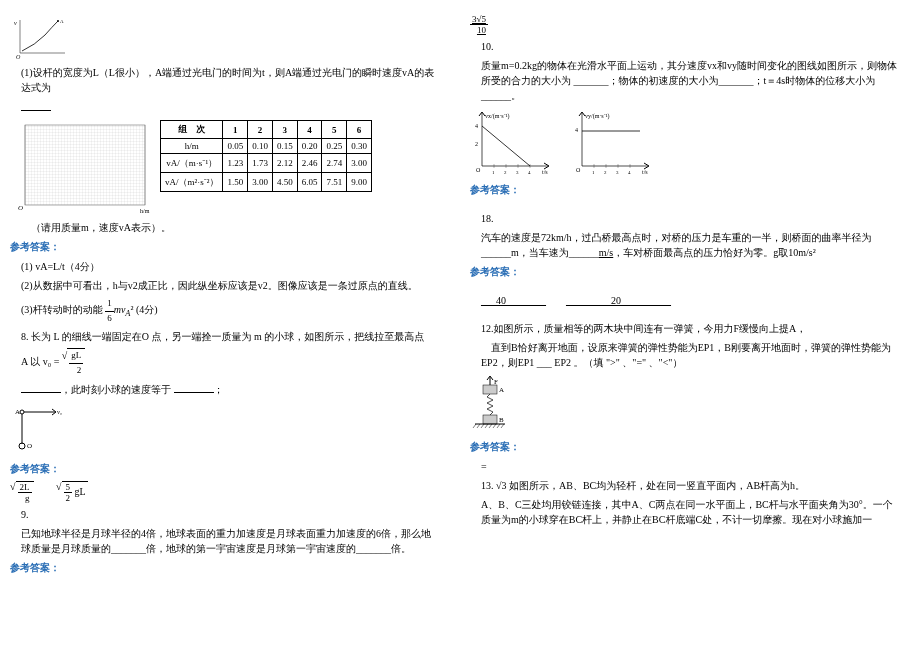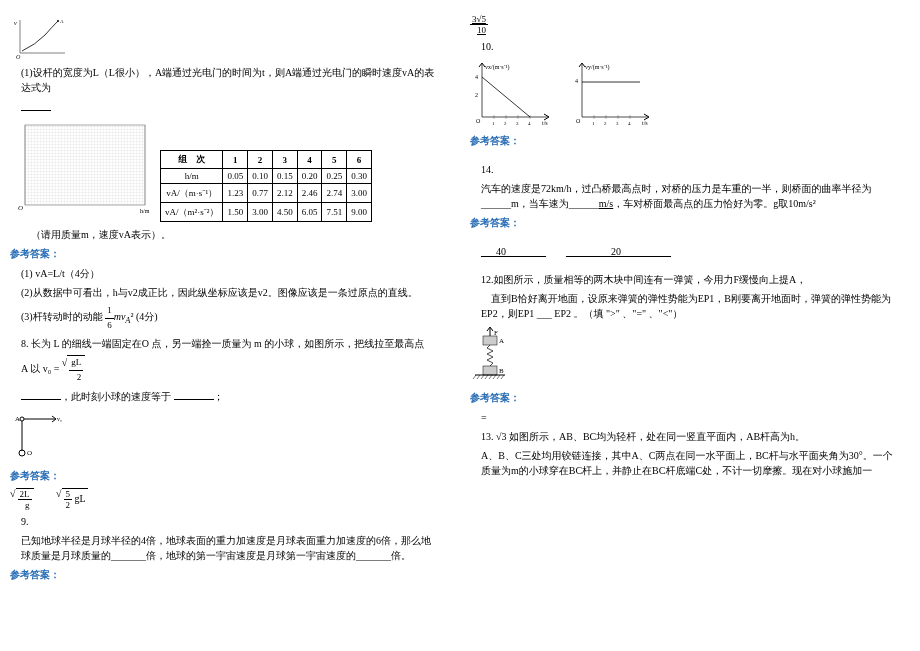--- a/index.html
+++ b/index.html
@@ -1,21 +1,21 @@
 <!DOCTYPE html>
 <html><head>
   <meta charset="utf-8">
   <style>
     body { margin: 0; padding: 10px; font-family: "SimSun", serif; background: #fff; font-size: 10px; color: #000; }
     .page { display: flex; gap: 20px; }
     .col { flex: 1; }
     .diagram-box { margin: 5px 0; }
     svg { display: block; }
     .grid-box { display: flex; align-items: flex-start; gap: 10px; margin: 5px 0; }
-    table { border-collapse: collapse; font-size: 9px; margin-top: 30px; }
+    table { border-collapse: collapse; font-size: 9px; }
     table td, table th { border: 1px solid #000; padding: 2px 4px; text-align: center; }
     .ans { color: #2a6eb5; font-weight: bold; margin: 5px 0; }
     .ul { text-decoration: underline; }
     .blank { display: inline-block; border-bottom: 1px solid #000; min-width: 40px; height: 11px; }
     .frac { display: inline-block; text-align: right; vertical-align: middle; }
     .frac .num { border-bottom: 1px solid #000; display: block; padding: 0 2px; font-size: 9px; }
     .frac .den { display: block; padding: 0 2px; font-size: 9px; }
     .sqrt { display: inline-block; border-top: 1px solid #000; padding: 0 2px; vertical-align: middle; }
     .sqrt-sign { vertical-align: top; }
     .para { margin: 4px 11px; line-height: 1.5; }
@@ -75,21 +75,21 @@
               <td>0.05</td>
               <td>0.10</td>
               <td>0.15</td>
               <td>0.20</td>
               <td>0.25</td>
               <td>0.30</td>
             </tr>
         <tr>
               <td>vA/（m·s⁻¹）</td>
               <td>1.23</td>
-              <td>0.77</td>
+              <td>1.73</td>
               <td>2.12</td>
               <td>2.46</td>
               <td>2.74</td>
               <td>3.00</td>
             </tr>
         <tr>
               <td>vA/（m²·s⁻²）</td>
               <td>1.50</td>
               <td>3.00</td>
               <td>4.50</td>
@@ -135,20 +135,21 @@
     <p class="para">9.</p>
     <p class="para">已知地球半径是月球半径的4倍，地球表面的重力加速度是月球表面重力加速度的6倍，那么地球质量是月球质量的_______倍，地球的第一宇宙速度是月球第一宇宙速度的_______倍。</p>
     <p class="ans">参考答案：</p>
   </div>
 
   <div class="col">
     <div class="formula">
       <span class="frac ul"><span class="num">3√5</span><span class="den">10</span></span>
     </div>
     <p class="para">10.</p>
+    <p class="para">质量m=0.2kg的物体在光滑水平面上运动，其分速度vx和vy随时间变化的图线如图所示，则物体所受的合力的大小为 _______；物体的初速度的大小为_______；t＝4s时物体的位移大小为 ______。</p>
     <div class="diagram-box" style="display:flex;gap:15px">
       <svg width="85" height="70">
         <line x1="12" y1="5" x2="12" y2="58" stroke="#000" stroke-width="0.7"></line>
         <line x1="12" y1="58" x2="78" y2="58" stroke="#000" stroke-width="0.7"></line>
         <path d="M 9 8 L 12 4 L 15 8" fill="none" stroke="#000"></path>
         <path d="M 74 55 L 79 58 L 74 61" fill="none" stroke="#000"></path>
         <text x="15" y="10" font-size="6">vx/(m·s⁻¹)</text>
         <text x="6" y="64" font-size="6">O</text>
         <text x="72" y="66" font-size="6">t/s</text>
         <text x="5" y="20" font-size="6">4</text>
@@ -182,21 +183,21 @@
             <line x1="60" y1="56" x2="60" y2="60"></line>
           </g>
         <text x="22" y="66" font-size="5">1</text>
           <text x="34" y="66" font-size="5">2</text>
           <text x="46" y="66" font-size="5">3</text>
           <text x="58" y="66" font-size="5">4</text>
       </svg>
     </div>
     <p class="ans">参考答案：</p>
     <div class="spacer"></div>
-    <p class="para">14.</p>
+    <p class="para">18.</p>
     <p class="para">
       <span>汽车的速度是</span><span>72km/h</span><span>，过凸桥最高点时，对桥的压力是车重的一半，则桥面的曲率半径为______m，当车速为______</span><span class="ul">m/s</span><span>，车对桥面最高点的压力恰好为零。g取10</span><span>m/s²</span>
     </p>
     <p class="ans">参考答案：</p>
     <div class="spacer"></div>
     <p class="para"><span class="ul">___40________</span>　　<span class="ul">_________20__________</span></p>
     <div class="spacer"></div>
     <p class="para"><span>12.</span><span>如图所示，质量相等的两木块中间连有一弹簧，今用力F缓慢向上提A，</span></p>
     <p class="para indent">直到B恰好离开地面，设原来弹簧的弹性势能为EP1，B刚要离开地面时，弹簧的弹性势能为EP2，则EP1 ___ EP2 。（填 "&gt;" 、"=" 、"&lt;"）</p>
     <div class="diagram-box">

